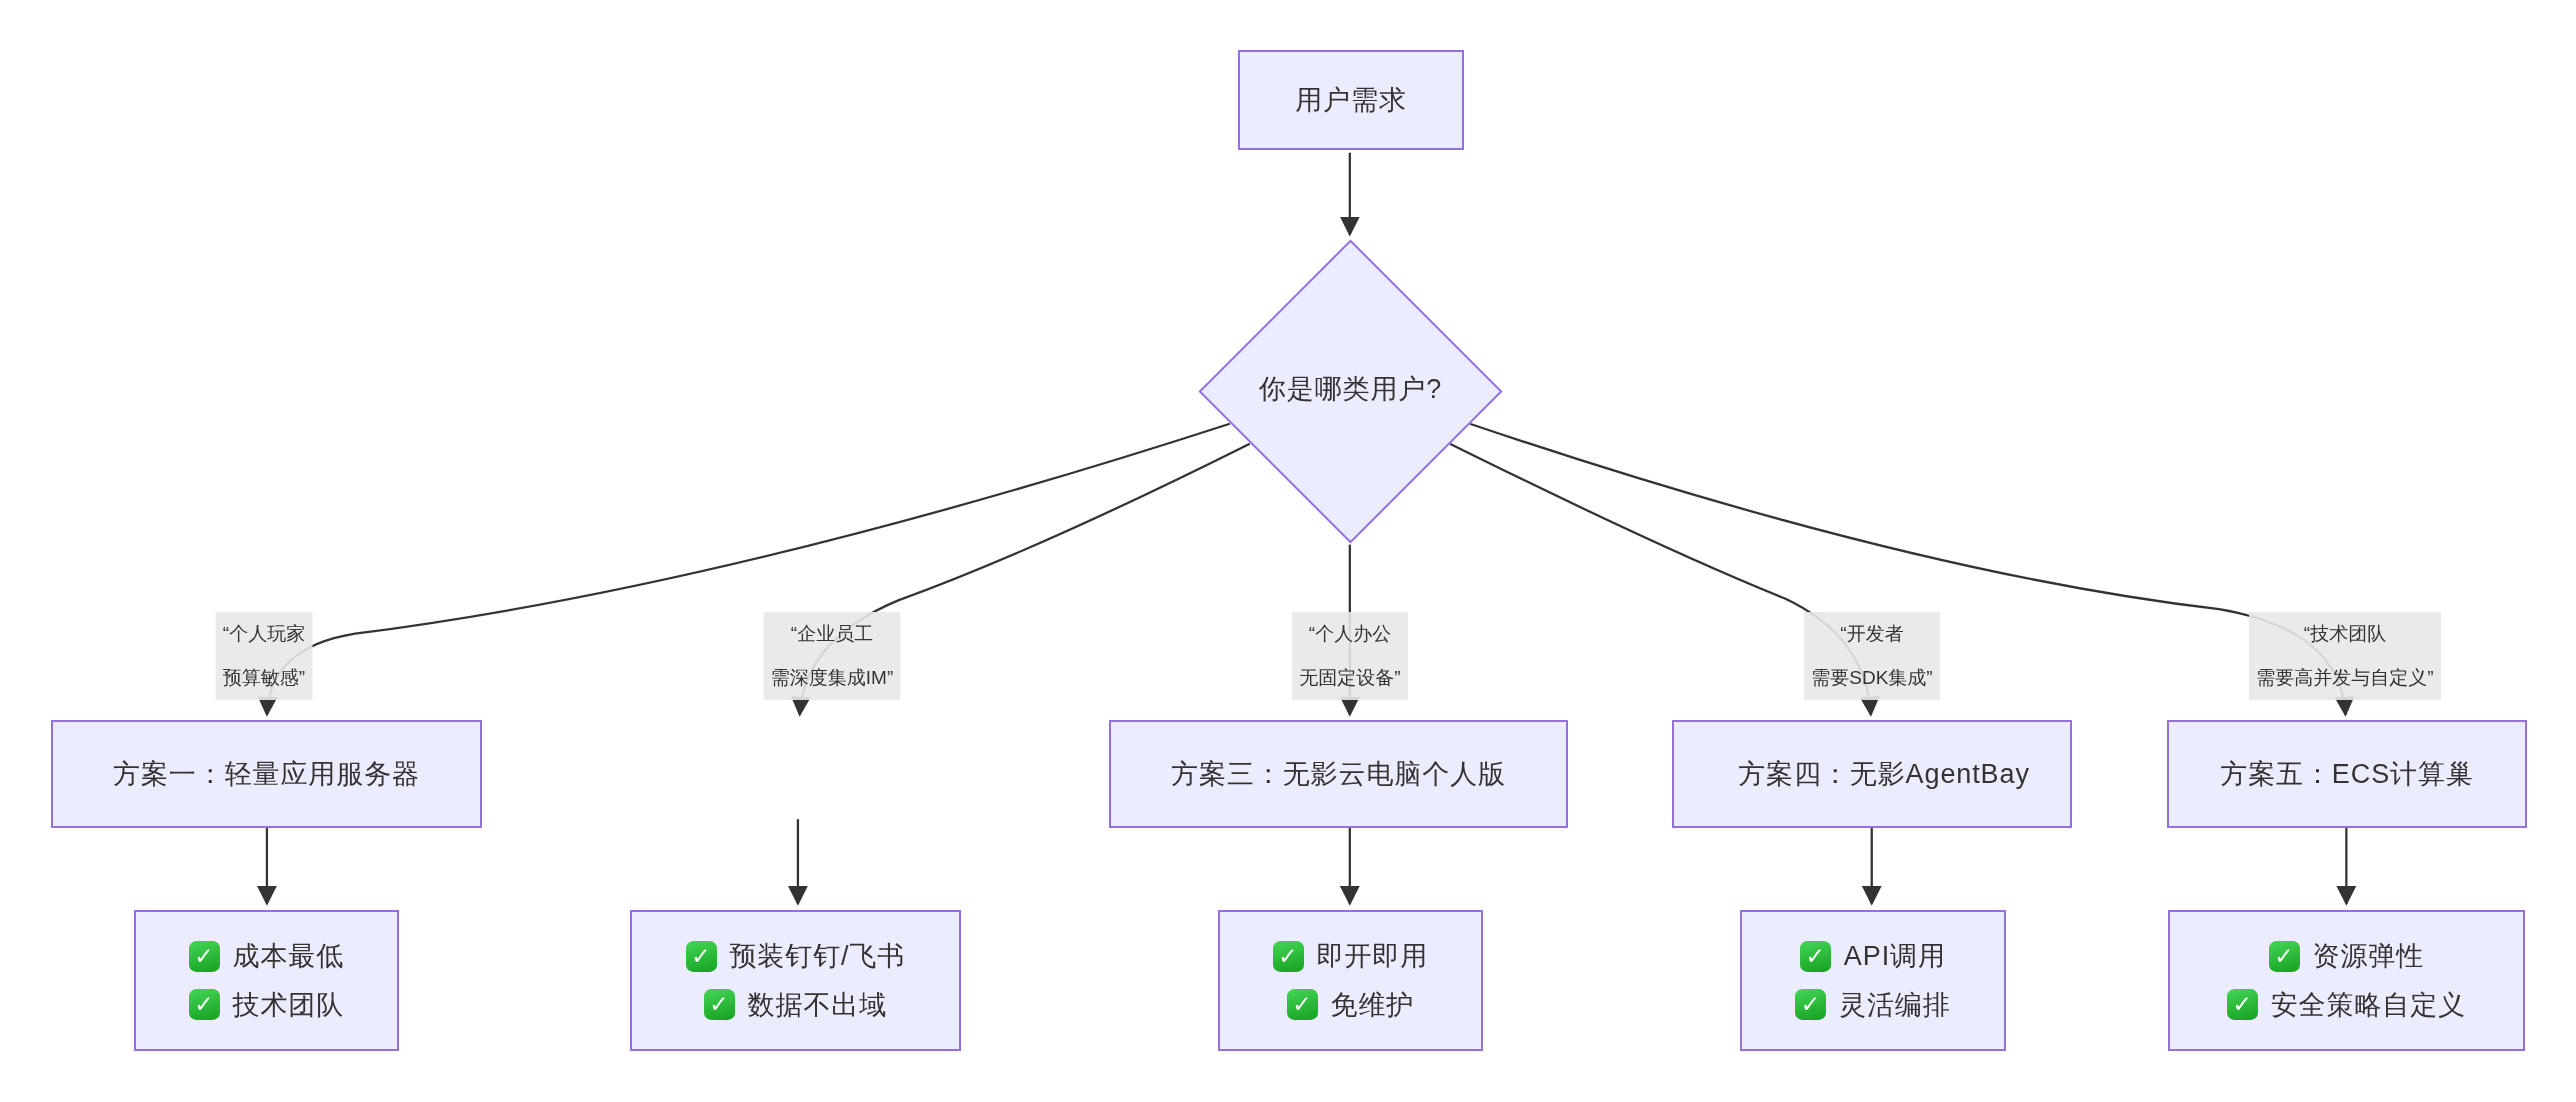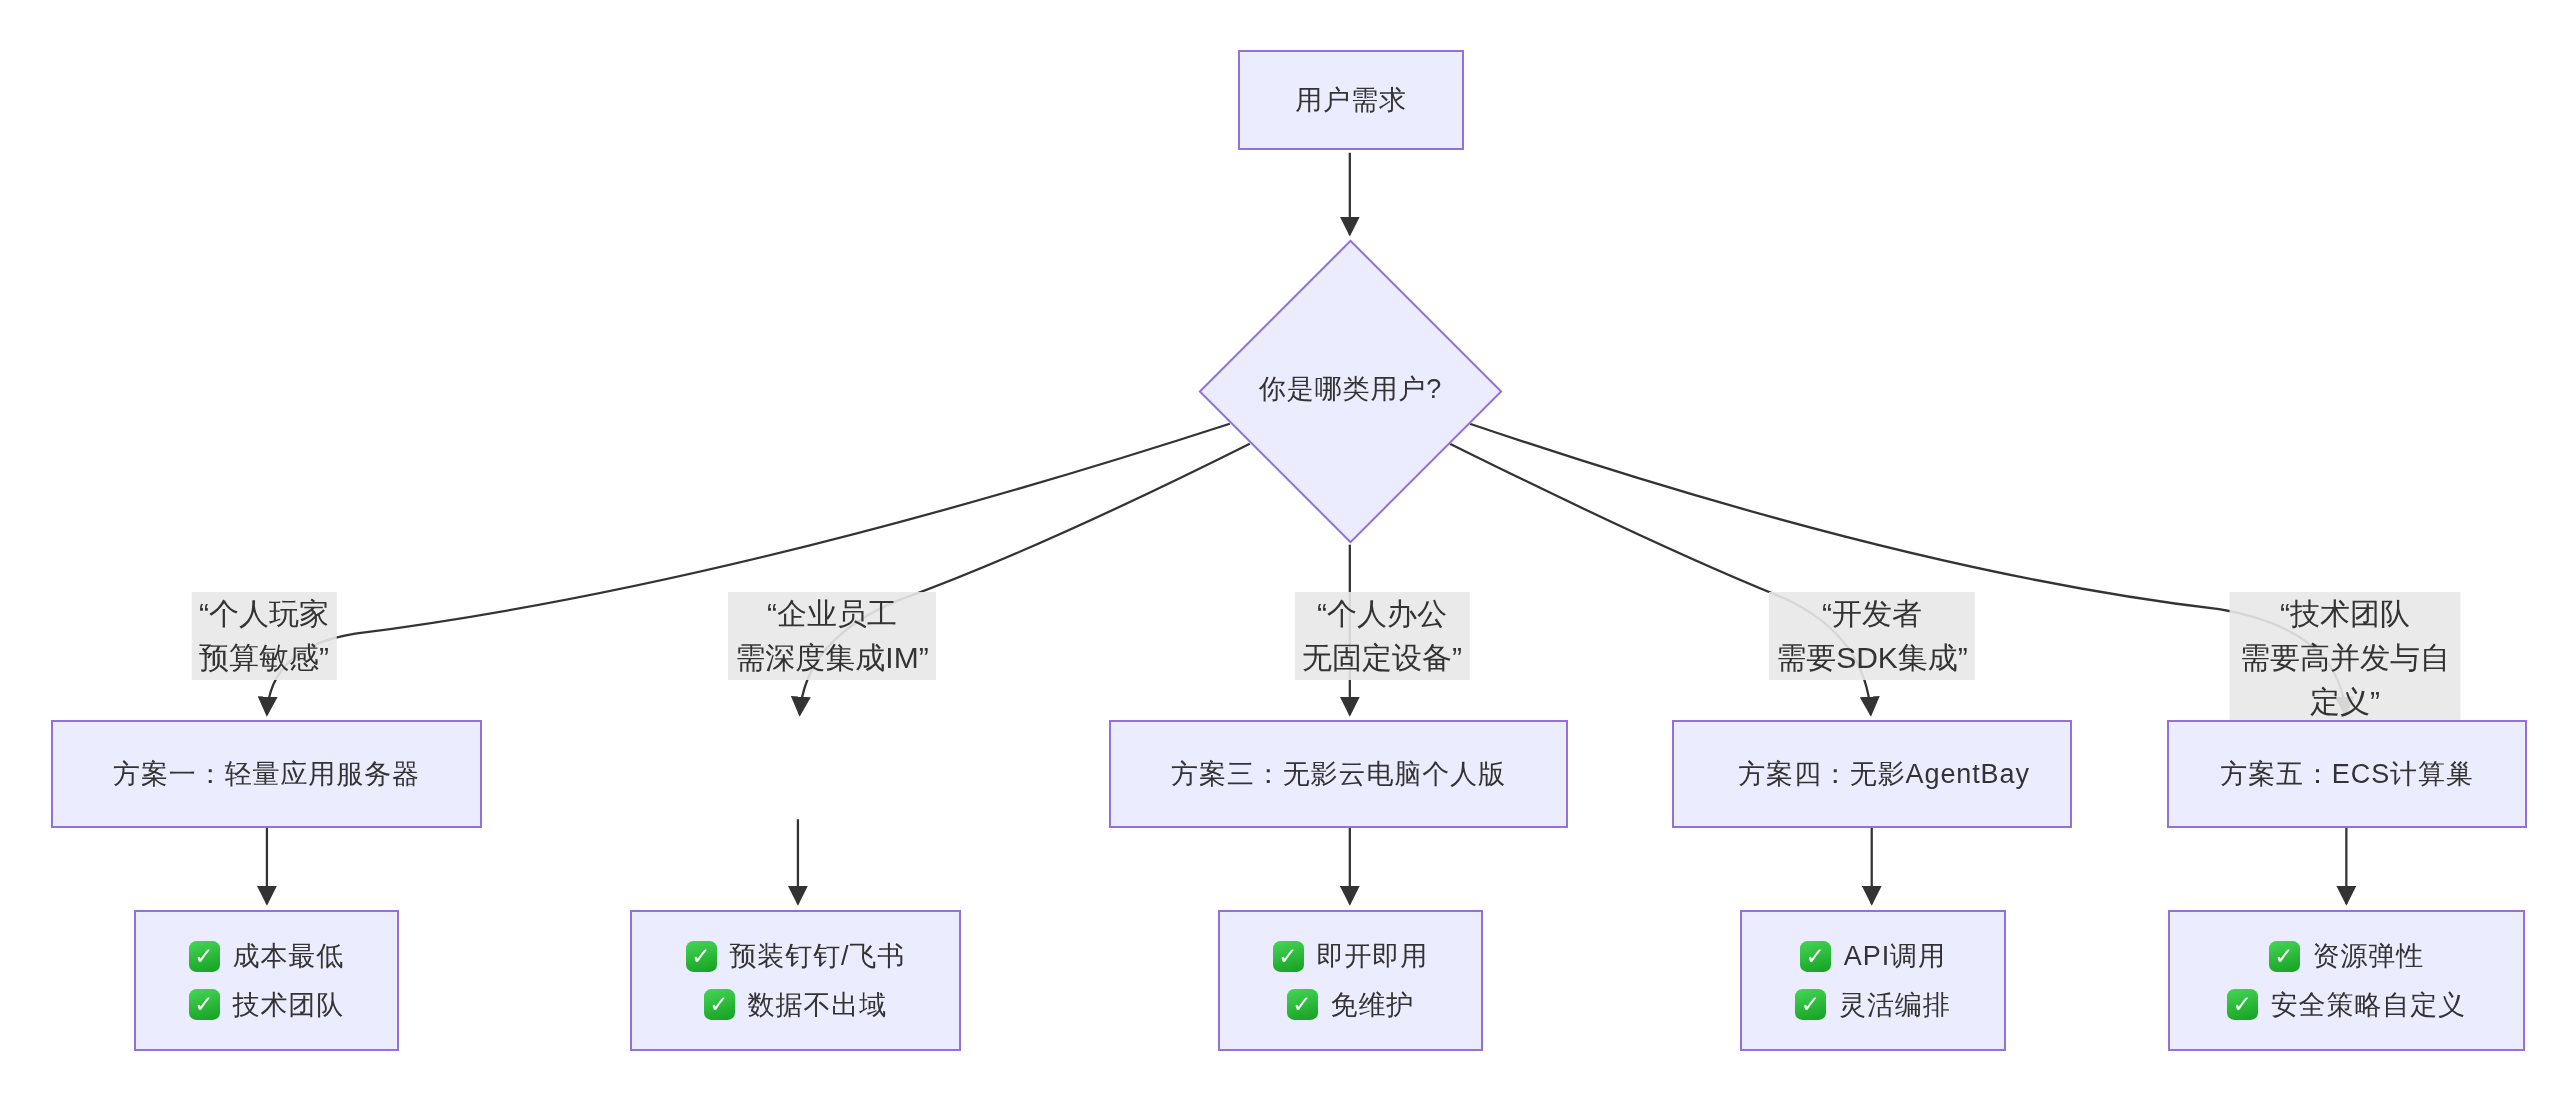--- a/index.html
+++ b/index.html
@@ -31,28 +31,28 @@
     transform:rotate(45deg);
   }
   .diamond-label {
     position:absolute; left:-55px; top:-55px; width:318px; height:318px;
     transform:rotate(-45deg);
     display:flex; align-items:center; justify-content:center;
     font-size:27px; letter-spacing:0.9px; white-space:nowrap; color:#333333;
   }
 
   .edge-label {
-    position:absolute; top:592px;
+    position:absolute; top:612px;
     transform:translateX(-50%);
     background:rgba(232,232,232,0.9);
-    font-size:30px; line-height:44px;
+    font-size:19px; line-height:44px;
     text-align:center; white-space:pre-line;
     padding:0 7.3px; color:#333333;
   }
-  .lbl1 { left:264px; } .lbl2 { left:800px;margin-left:32px; } .lbl3 { left:1350px;margin-left:32px; }
+  .lbl1 { left:264px; } .lbl2 { left:800px;margin-left:32px; } .lbl3 { left:1350px; }
   .lbl4 { left:1872px; } .lbl5 { left:2345px; }
 
   .sol  { top:720px; height:108px; }
   .sol1 { left:51px;   width:431px; }
   .sol2 { left:570px;  width:460px; }
   .sol3 { left:1109px; width:459px; }
   .sol4 { left:1672px; width:400px;padding-left:24px; }
   .sol5 { left:2167px; width:360px; }
 
   .feat { top:910px; height:141px; flex-direction:column; gap:12.7px; justify-content:center; }

